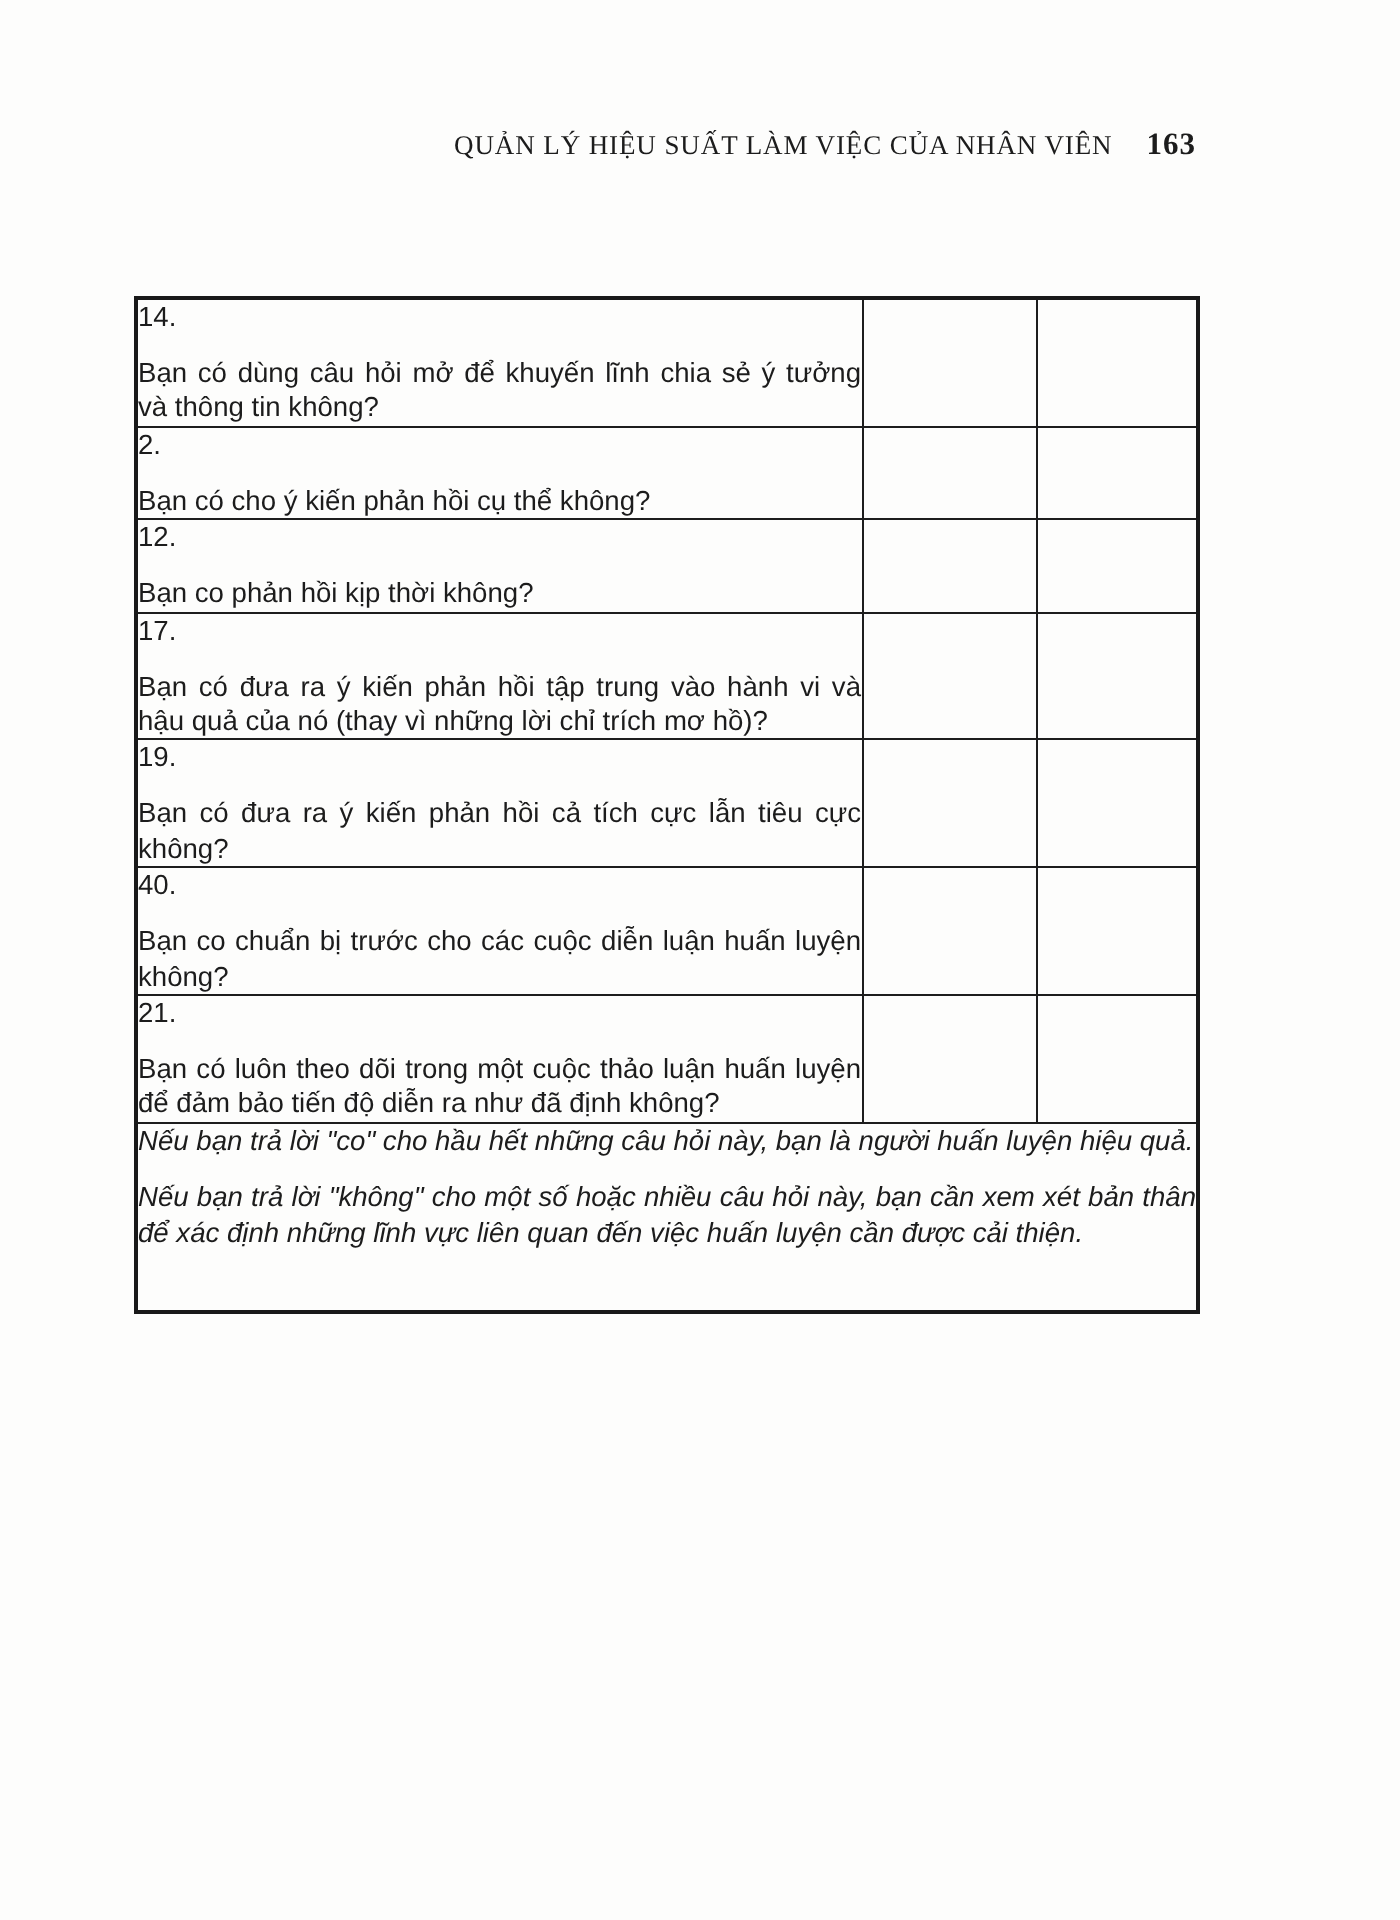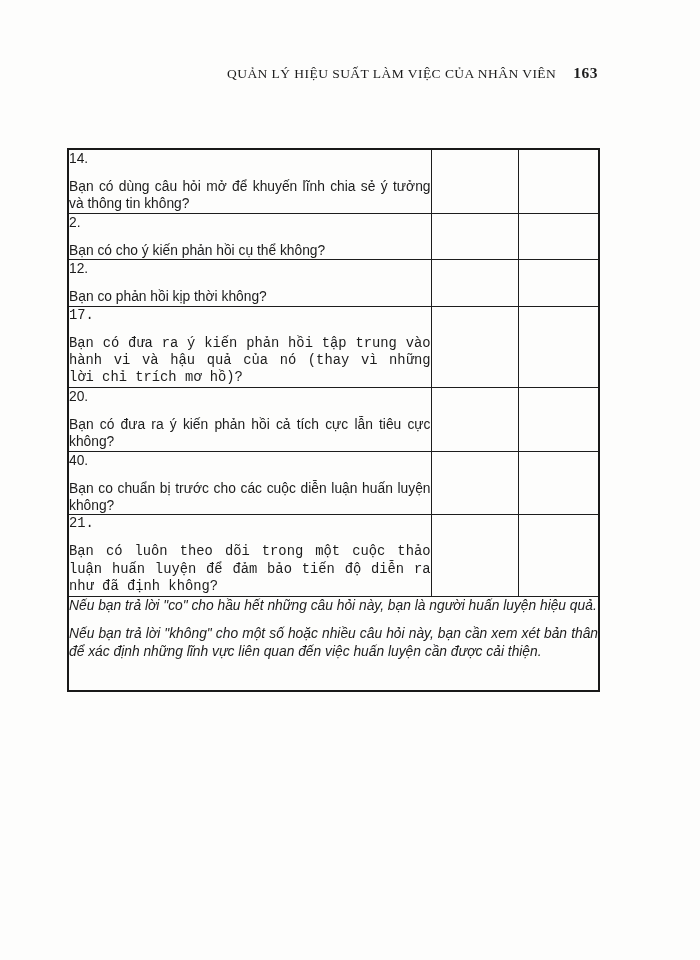--- a/index.html
+++ b/index.html
@@ -65,21 +65,21 @@
     flex: 0 0 28px;
     width: 28px;
   }
   .qtext {
     flex: 1;
     text-align: justify;
   }
   tr.r1 { height: 25px; }
   tr.r1s { height: 23px; }
   tr.r2 { height: 42px; }
-  tr.r3 { height: 55px; font-family: Liberation Mono, monospace; }
+  tr.r3 { height: 55px; }
   td.answer-cell { background: #fdfdfc; }
   
   td.notes-cell {
     padding: 7px 9px 8px 9px;
     height: 93px;
   }
   .note {
     margin: 0 0 10px 0;
     font-size: 13.8px;
     line-height: 18px;
@@ -141,21 +141,21 @@
             <span class="qnum">17.</span>
             <span class="qtext">Bạn có đưa ra ý kiến phản hồi tập trung vào hành vi và hậu quả của nó (thay vì những lời chỉ trích mơ hồ)?</span>
           </div>
         </td>
         <td class="answer-cell"></td>
         <td class="answer-cell"></td>
       </tr>
       <tr class="r2">
         <td class="qcell">
           <div class="qwrap">
-            <span class="qnum">20.</span>
+            <span class="qnum">19.</span>
             <span class="qtext">Bạn có đưa ra ý kiến phản hồi cả tích cực lẫn tiêu cực không?</span>
           </div>
         </td>
         <td class="answer-cell"></td>
         <td class="answer-cell"></td>
       </tr>
       <tr class="r2">
         <td class="qcell">
           <div class="qwrap">
             <span class="qnum">40.</span>

